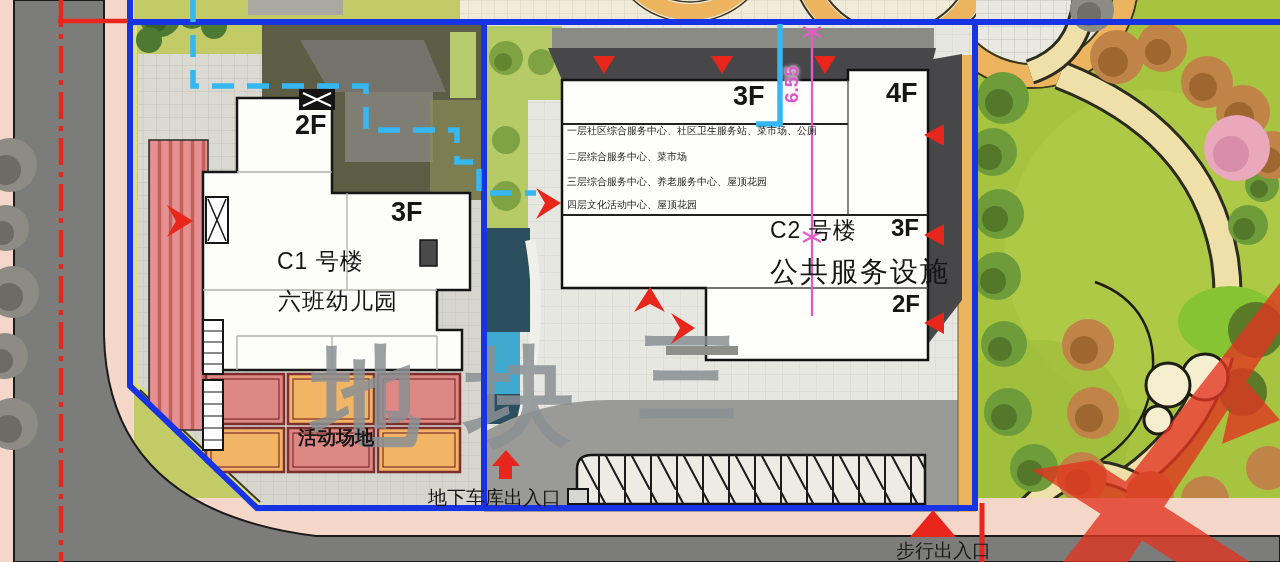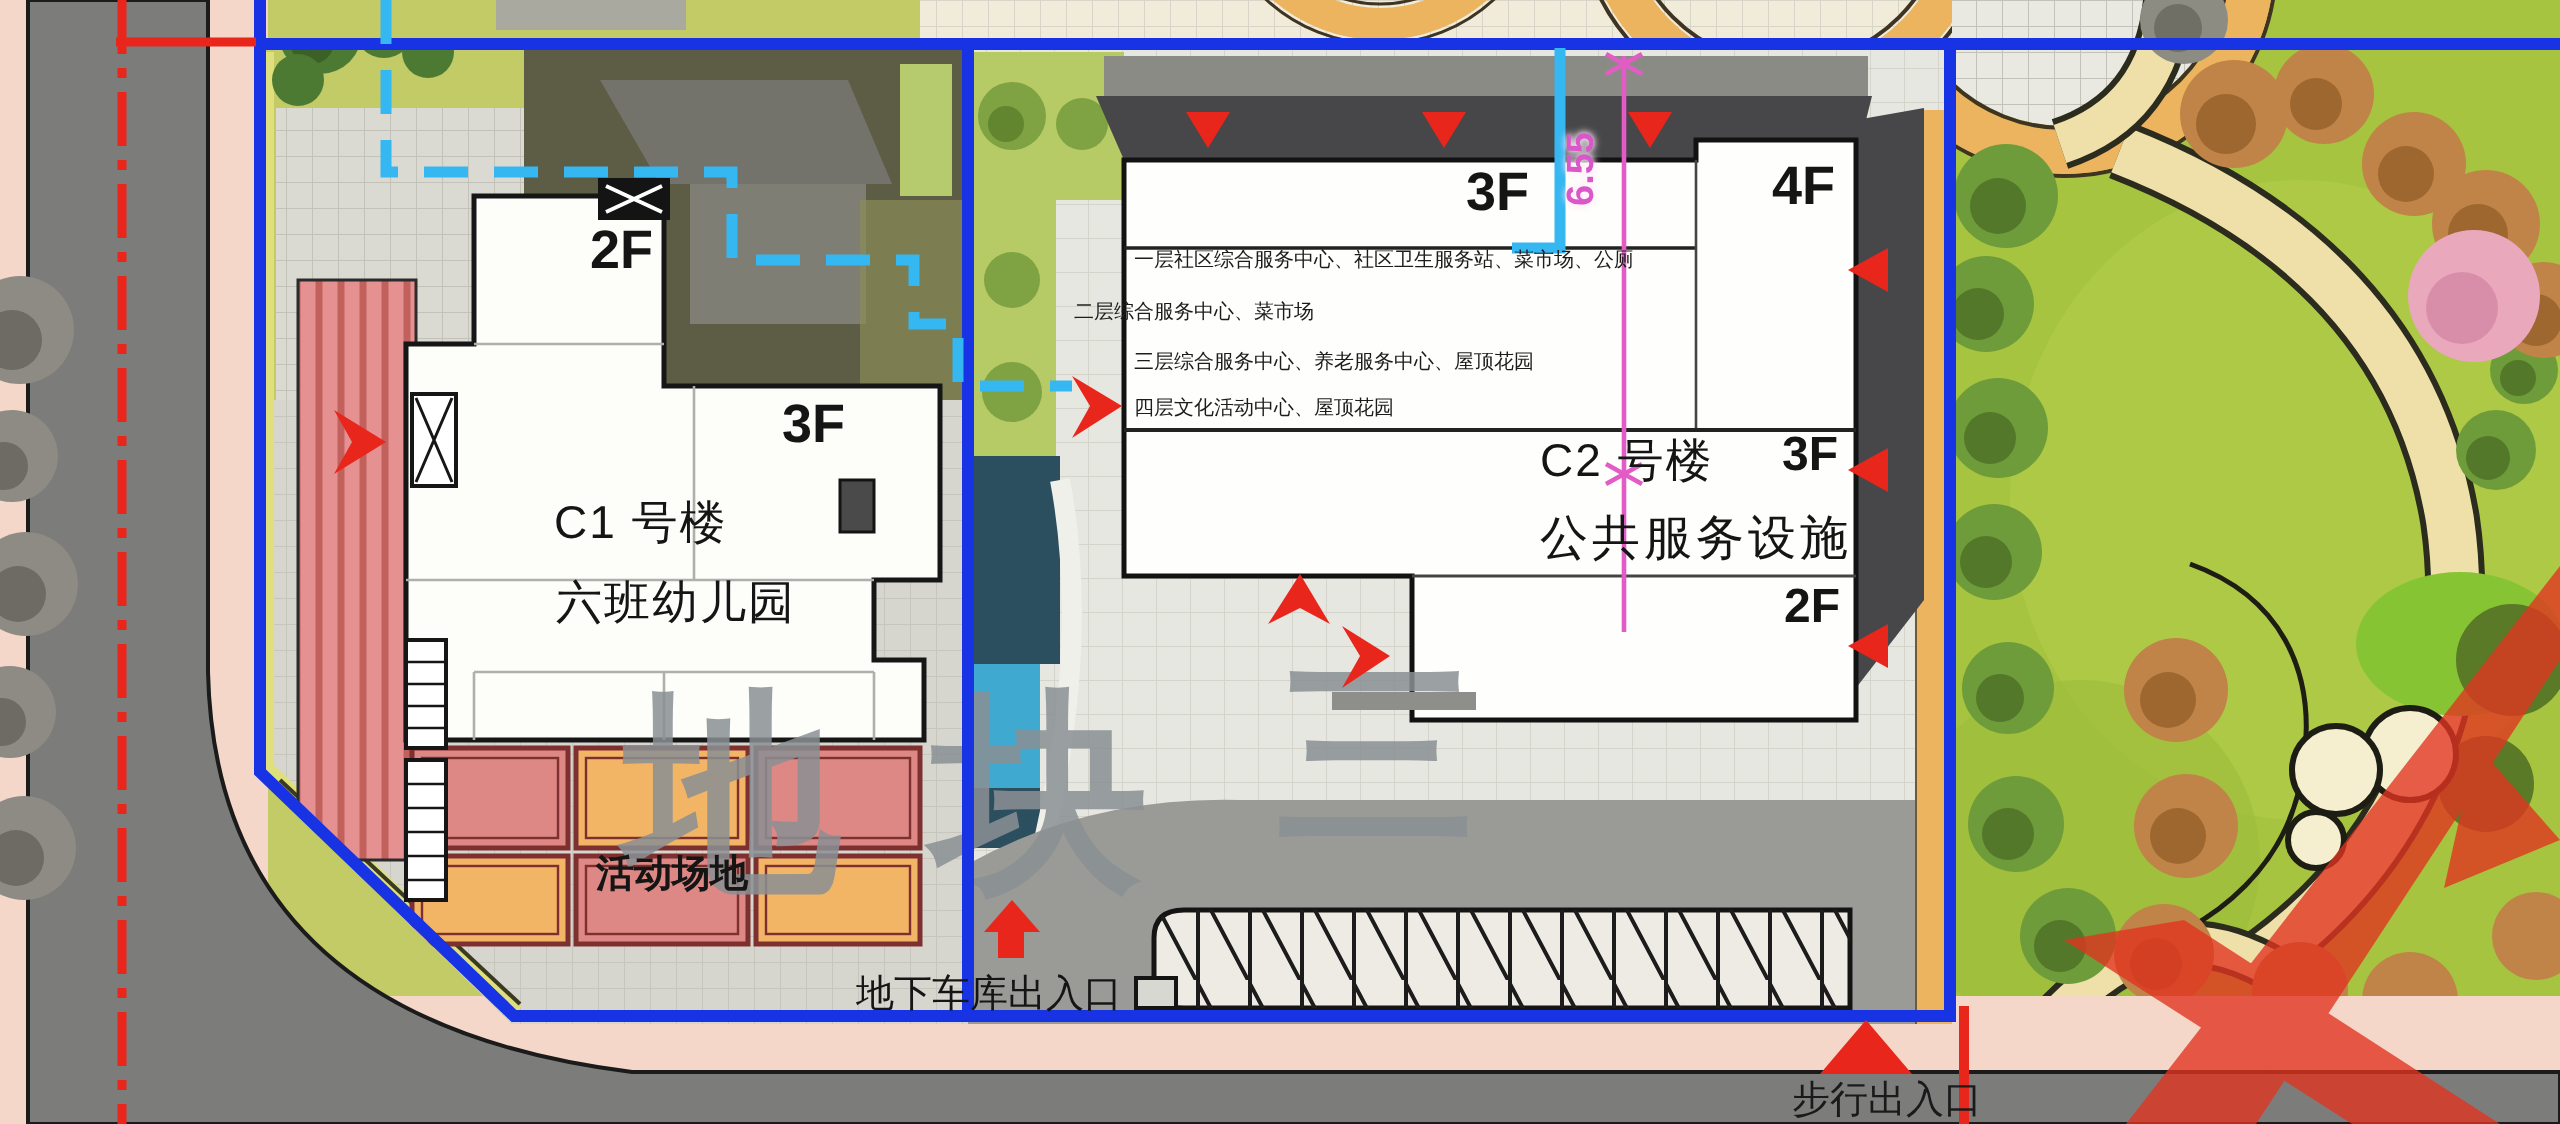--- a/index.html
+++ b/index.html
@@ -4,21 +4,21 @@
 <style>
   html,body{margin:0;padding:0;background:#e8e8e8;}
   .stage{position:relative;width:1280px;height:562px;overflow:hidden;
          font-family:"Liberation Sans",sans-serif;background:#c3cb67;}
   .stage svg{position:absolute;left:0;top:0;}
   .labels{position:absolute;left:0;top:0;width:1280px;height:562px;pointer-events:none;}
   .lbl{position:absolute;color:#151515;white-space:nowrap;line-height:1;}
   .floor{font-weight:700;font-size:27px;}
   .floor-s{font-weight:700;font-size:24px;}
   .bname{font-size:23px;font-weight:500;letter-spacing:1px;}
-  .bsub{font-size:24px;font-weight:500;letter-spacing:2px;}
+  .bsub{font-size:28px;font-weight:500;letter-spacing:2px;}
   .note{font-size:10px;font-weight:500;color:#1c1c1c;}
   .small{font-size:19px;font-weight:600;}
   .dim{color:#d957c9;font-size:19px;font-weight:700;
        transform:rotate(-90deg);transform-origin:center;
        text-shadow:0 0 3px #ffffff,0 0 5px #ffd6f2;}
 </style>
 </head>
 <body>
 
 <div class="stage">
@@ -298,21 +298,21 @@
 
 <div class="labels">
   <div class="lbl floor" style="left:295px;top:112px;">2F</div>
   <div class="lbl floor" style="left:391px;top:199px;">3F</div>
   <div class="lbl bname" style="left:277px;top:250px;">C1 号楼</div>
   <div class="lbl bname" style="left:278px;top:290px;">六班幼儿园</div>
 
   <div class="lbl floor" style="left:733px;top:83px;">3F</div>
   <div class="lbl floor" style="left:886px;top:80px;">4F</div>
   <div class="lbl note" style="left:567px;top:126px;">一层社区综合服务中心、社区卫生服务站、菜市场、公厕</div>
-  <div class="lbl note" style="left:537px;top:152px;">二层综合服务中心、菜市场</div>
+  <div class="lbl note" style="left:567px;top:152px;">二层综合服务中心、菜市场</div>
   <div class="lbl note" style="left:567px;top:177px;">三层综合服务中心、养老服务中心、屋顶花园</div>
   <div class="lbl note" style="left:567px;top:200px;font-family:Liberation Serif, serif;">四层文化活动中心、屋顶花园</div>
   <div class="lbl bname" style="left:770px;top:219px;text-align:center;">C2 号楼</div>
   <div class="lbl floor-s" style="left:891px;top:216px;">3F</div>
   <div class="lbl bsub" style="left:770px;top:258px;">公共服务设施</div>
   <div class="lbl floor-s" style="left:892px;top:292px;">2F</div>
 
   <div class="lbl small" style="left:298px;top:428px;">活动场地</div>
   <div class="lbl small" style="left:428px;top:488px;font-weight:400;">地下车库出入口</div>
   <div class="lbl small" style="left:896px;top:541px;font-weight:500;color:#1a1a1c;">步行出入口</div>

